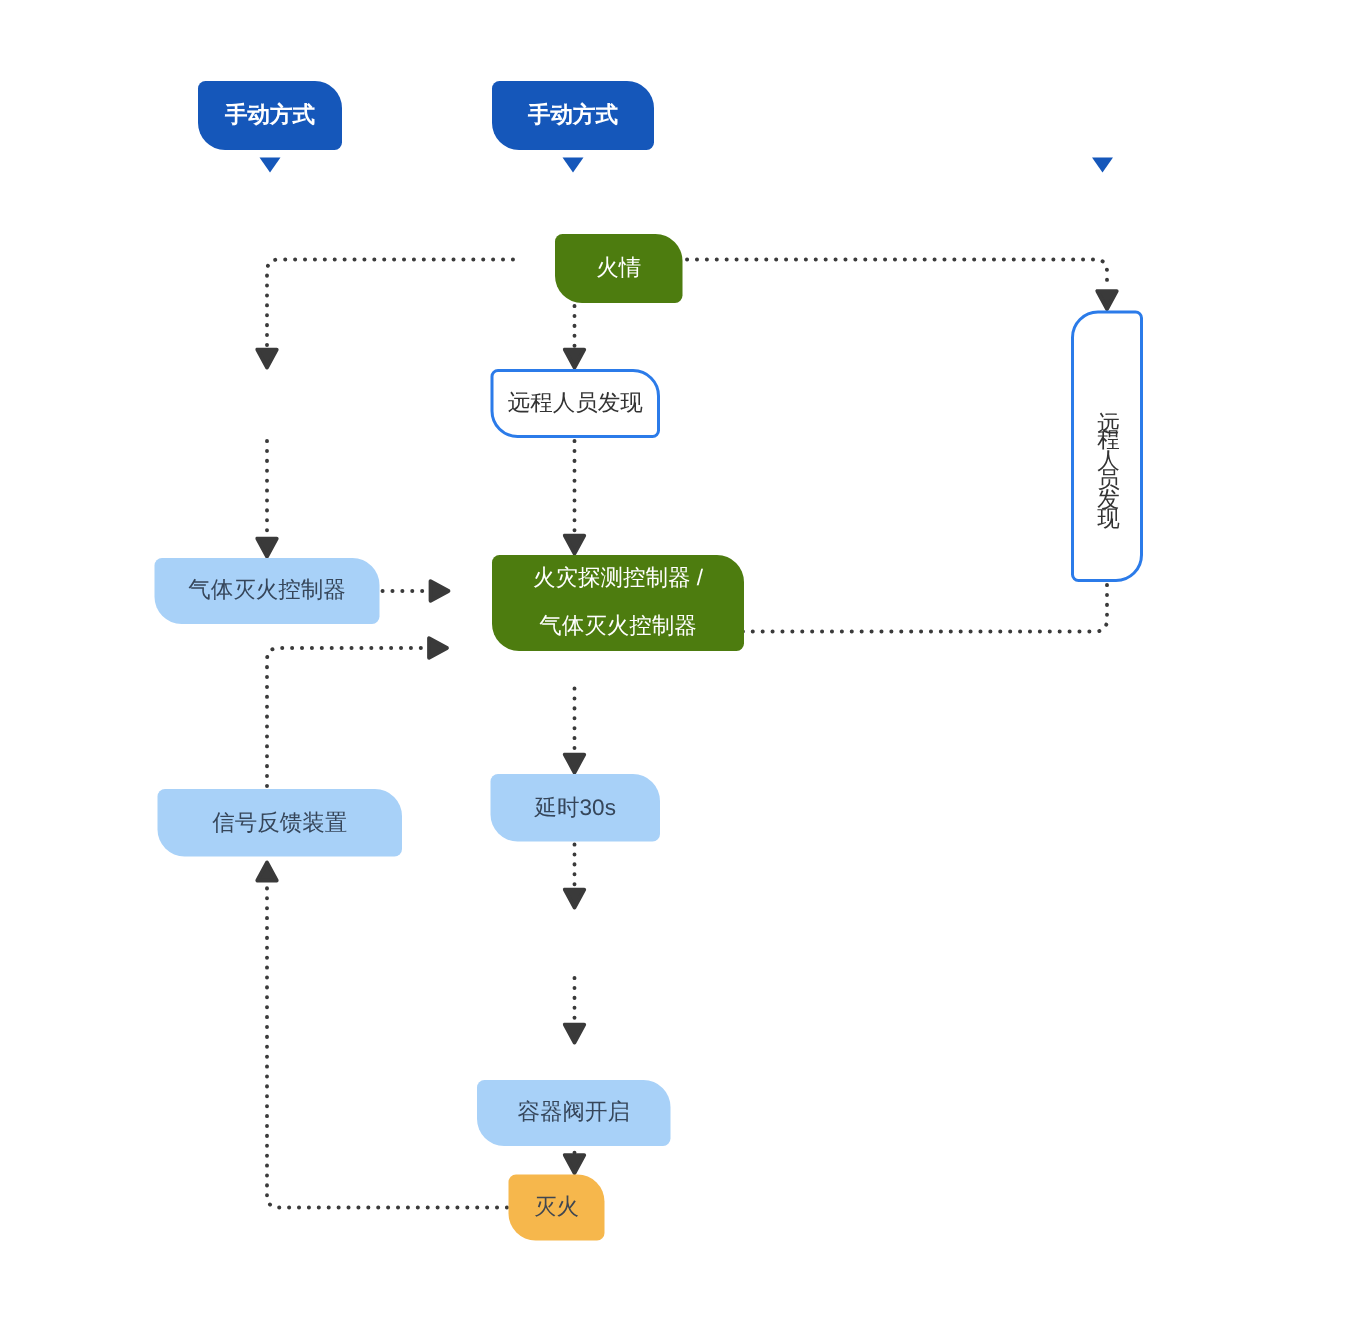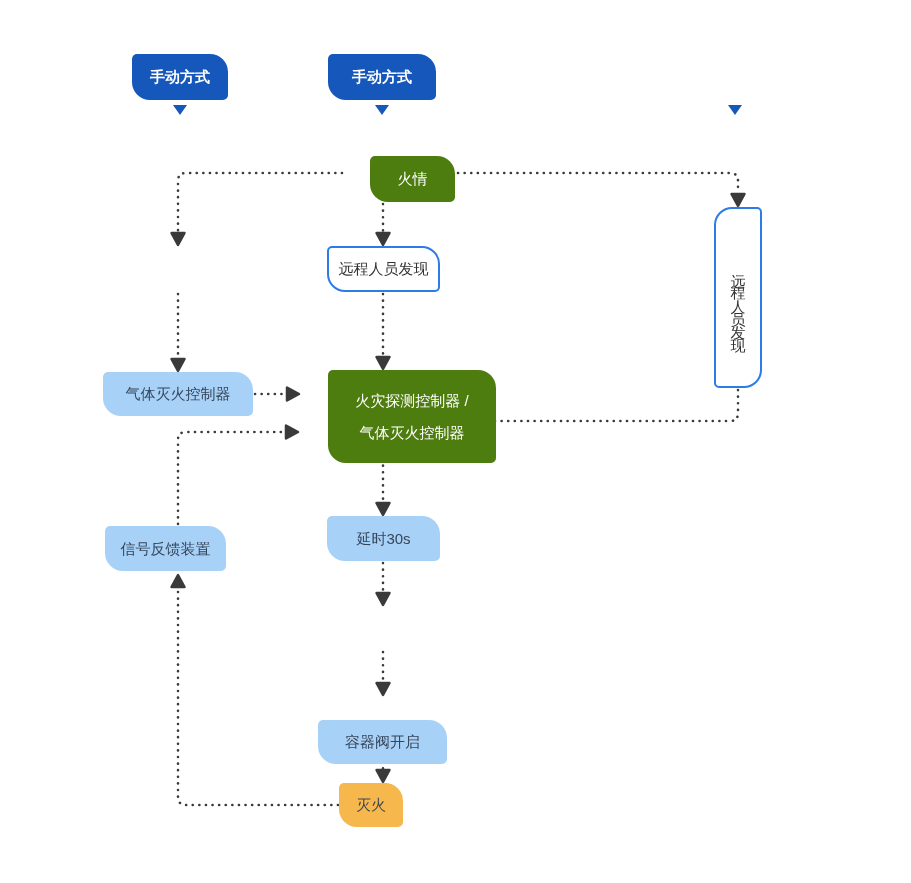--- a/index.html
+++ b/index.html
@@ -78,27 +78,27 @@
 
   <div class="node red-node" style="left:342px;top:156px;width:85px;height:46px;">火情</div>
 
 
   <div class="node white-node" style="left:327px;top:246px;width:113px;height:46px;">远程人员发现</div>
 
   <div class="node white-node vertical-node" style="left:714px;top:207px;width:48px;height:181px;">远程人员发现</div>
 
   <div class="node light-node" style="left:103px;top:372px;width:150px;height:44px;">气体灭火控制器</div>
 
-  <div class="node red-node two-line" style="left:300px;top:370px;width:168px;height:93px;">
+  <div class="node red-node two-line" style="left:300px;top:370px;width:168px;height:64px;">
     <span>火灾探测控制器 /</span>
     <span>气体灭火控制器</span>
   </div>
 
   <div class="node light-node" style="left:327px;top:516px;width:113px;height:45px;">延时30s</div>
 
 
   <div class="node light-node" style="left:318px;top:720px;width:129px;height:44px;">容器阀开启</div>
 
   <div class="node yellow-node" style="left:339px;top:783px;width:64px;height:44px;">灭火</div>
 
-  <div class="node light-node" style="left:105px;top:526px;width:121px;height:45px;">信号反馈装置</div>
+  <div class="node light-node" style="left:105px;top:526px;width:163px;height:45px;">信号反馈装置</div>
 
 </div>
 
 </body></html>

